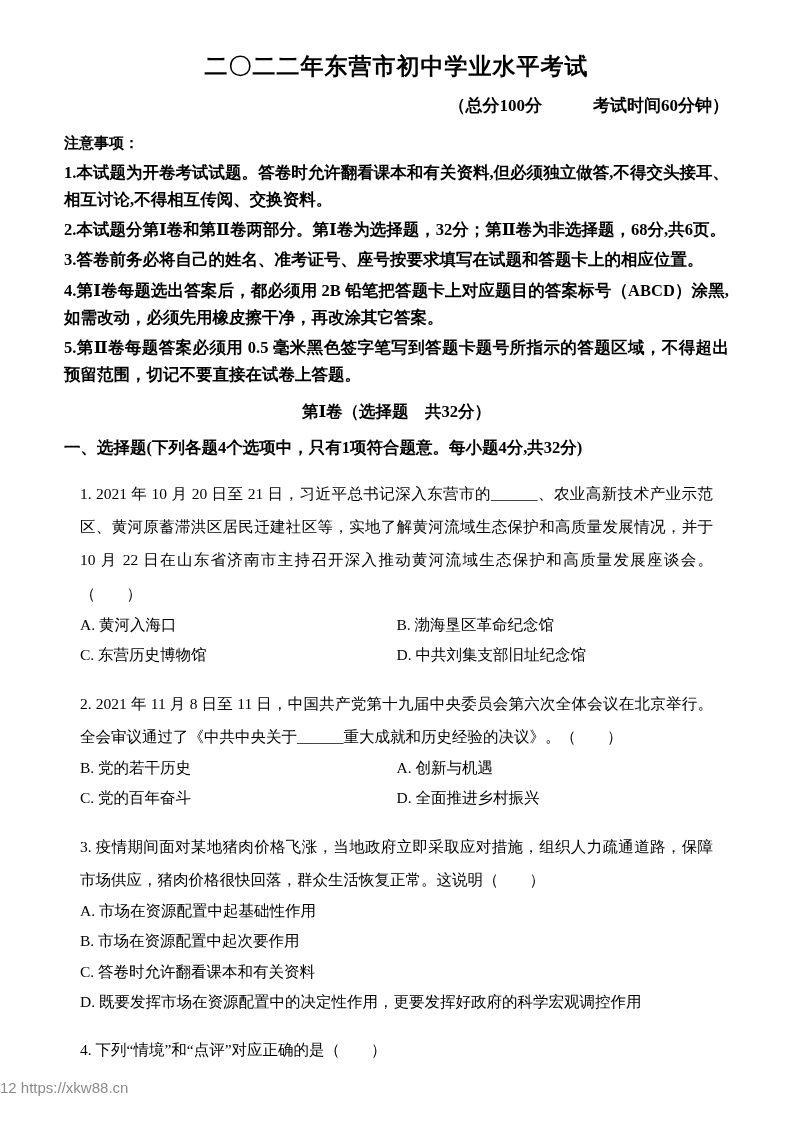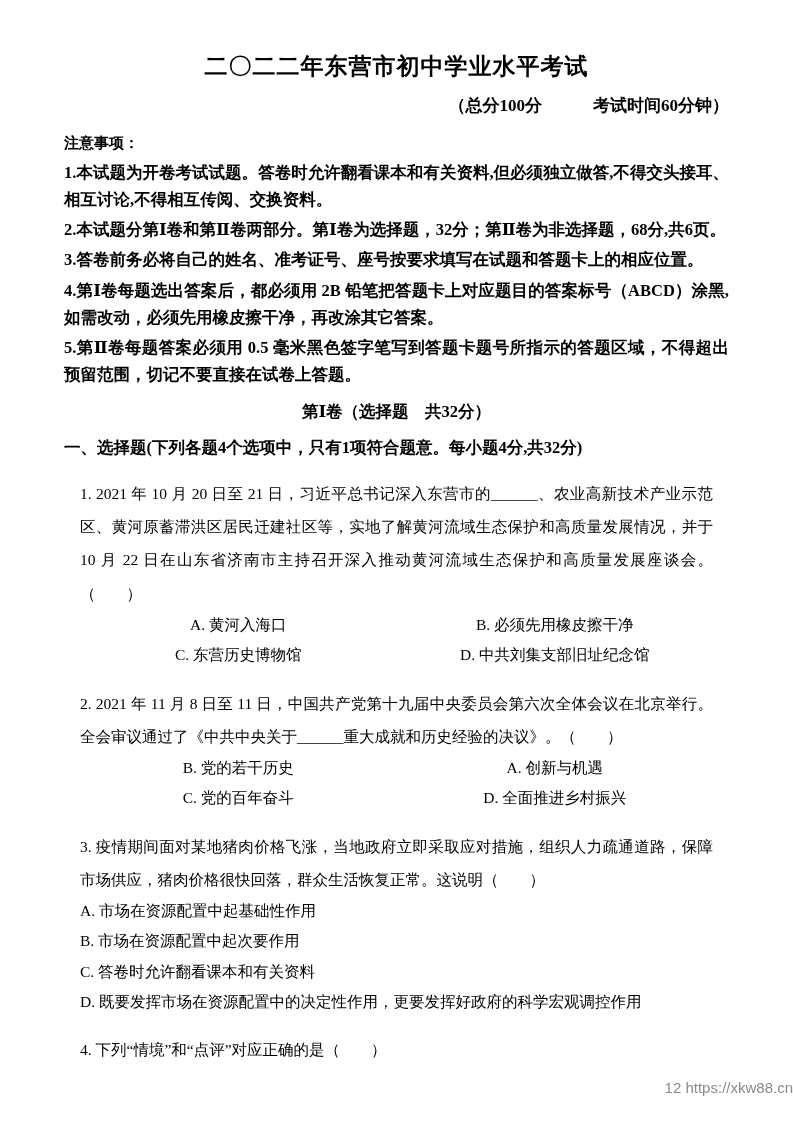--- a/index.html
+++ b/index.html
@@ -63,32 +63,31 @@
     text-align: justify;
     margin: 4px 0 0 0;
   }
   .options {
     font-size: 15.5px;
     font-weight: 400;
   }
   .options.two-col {
     display: grid;
     grid-template-columns: 50% 50%;
-    text-align: center;
   }
   .option {
     display: block;
     line-height: 1.95;
   }
   .footer {
     position: absolute;
     left: 0;
     right: 0;
     bottom: 26px;
-    text-align: right;
+    text-align: left;
     color: #8b8b8b;
     font-size: 15px;
     font-family: "Liberation Sans", "DejaVu Sans", sans-serif;
   }
 </style>
 </head>
 <body>
 
 <div class="page">
 
@@ -105,21 +104,21 @@
   <p class="notice">5.第Ⅱ卷每题答案必须用 0.5 毫米黑色签字笔写到答题卡题号所指示的答题区域，不得超出预留范围，切记不要直接在试卷上答题。</p>
 
   <div class="section-header">第Ⅰ卷（选择题　共32分）</div>
 
   <div class="part-intro">一、选择题(下列各题4个选项中，只有1项符合题意。每小题4分,共32分)</div>
 
   <div class="question">
     <p class="stem">1. 2021 年 10 月 20 日至 21 日，习近平总书记深入东营市的______、农业高新技术产业示范区、黄河原蓄滞洪区居民迁建社区等，实地了解黄河流域生态保护和高质量发展情况，并于 10 月 22 日在山东省济南市主持召开深入推动黄河流域生态保护和高质量发展座谈会。（　　）</p>
     <div class="options two-col">
       <span class="option">A. 黄河入海口</span>
-      <span class="option">B. 必须先用橡皮擦干净</span>
+      <span class="option">B. 渤海垦区革命纪念馆</span>
       <span class="option">C. 东营历史博物馆</span>
       <span class="option">D. 中共刘集支部旧址纪念馆</span>
     </div>
   </div>
 
   <div class="question">
     <p class="stem">2. 2021 年 11 月 8 日至 11 日，中国共产党第十九届中央委员会第六次全体会议在北京举行。全会审议通过了《中共中央关于______重大成就和历史经验的决议》。（　　）</p>
     <div class="options two-col">
       <span class="option">B.  党的若干历史</span>
       <span class="option">A.  创新与机遇</span>

